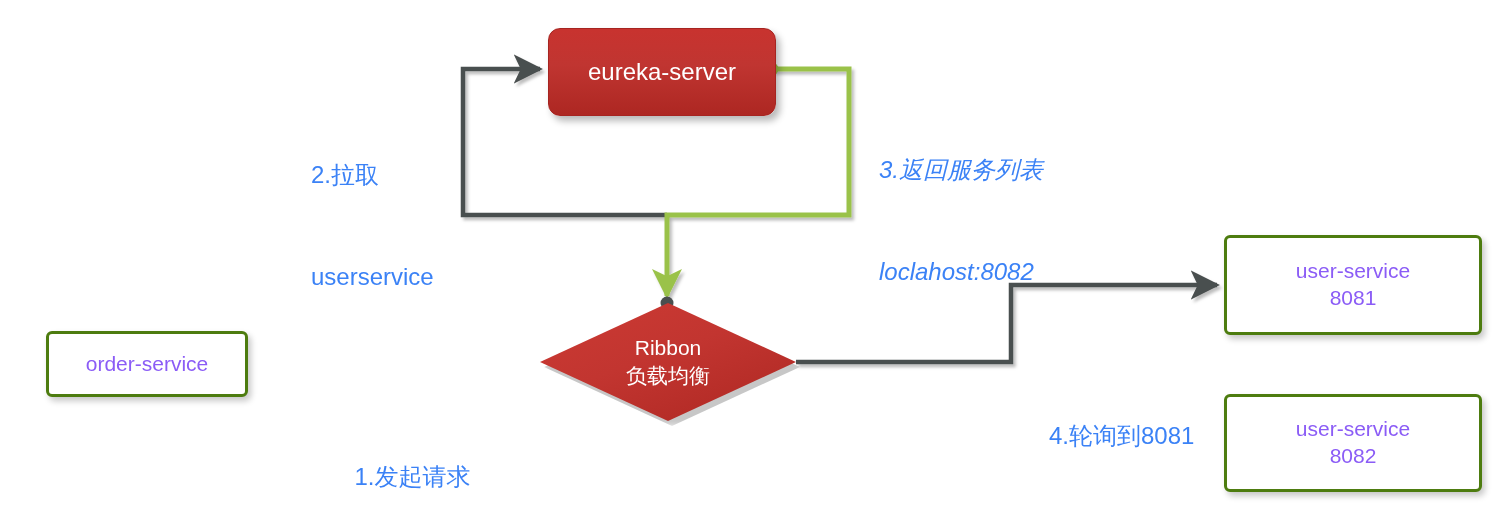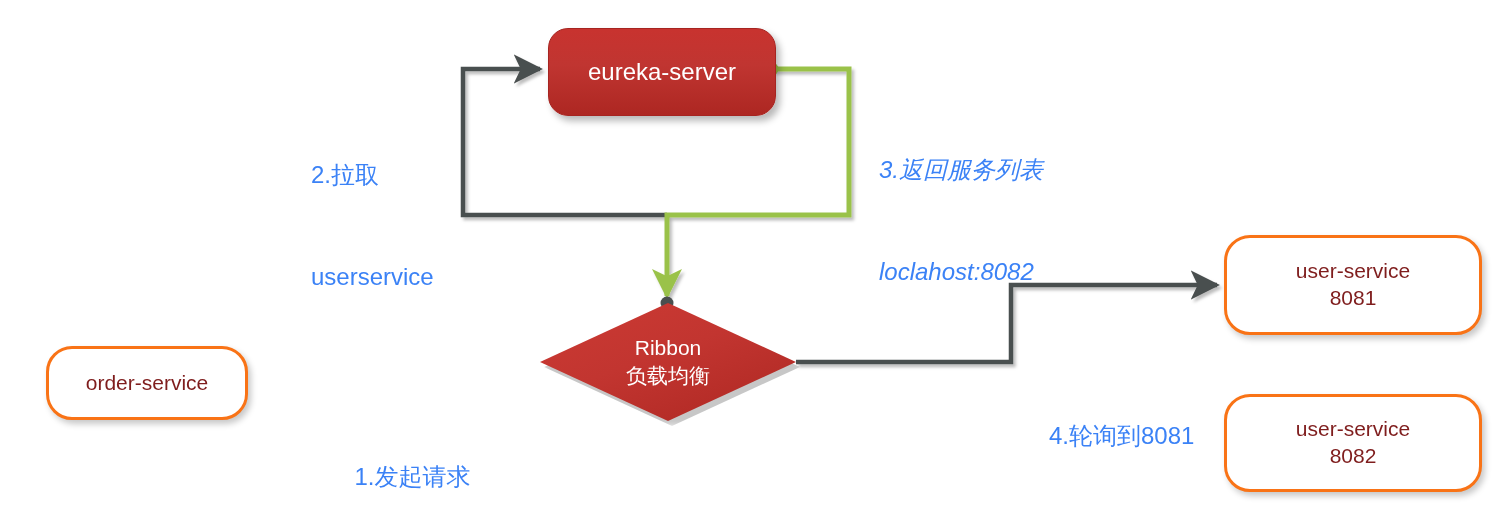--- a/index.html
+++ b/index.html
@@ -32,50 +32,48 @@
     box-sizing: border-box;
     display: flex;
     align-items: center;
     justify-content: center;
     text-align: center;
     line-height: 1.28;
   }
 
   .node-white {
     background: #ffffff;
-    border: 3px solid #f97316;
-    border-radius: 26px;
-    color: #7f1d1d;
+    border: 3px solid #4d7c0f;
+    border-radius: 6px;
+    color: #8b5cf6;
     box-shadow: 3px 4px 6px rgba(0,0,0,0.22);
   }
 
   .node-red {
     background: linear-gradient(180deg, #c8332f 0%, #c03531 42%, #ad2722 100%);
     border: 1px solid #a62420;
     border-radius: 12px;
     color: #ffffff;
     box-shadow: 4px 5px 7px rgba(0,0,0,0.28);
   }
 
   #eureka-server-node {
     left: 548px;
     top: 28px;
     width: 228px;
     height: 88px;
     font-size: 24px;
-    border-radius: 20px;
   }
 
   #order-service-node {
     left: 46px;
     top: 331px;
     width: 202px;
-    height: 74px;
-    font-size: 21px;
-    margin-top: 15px;
+    height: 66px;
+    font-size: 21px;
   }
 
   #user-service-8081-node {
     left: 1224px;
     top: 235px;
     width: 258px;
     height: 100px;
     font-size: 21px;
   }
 

